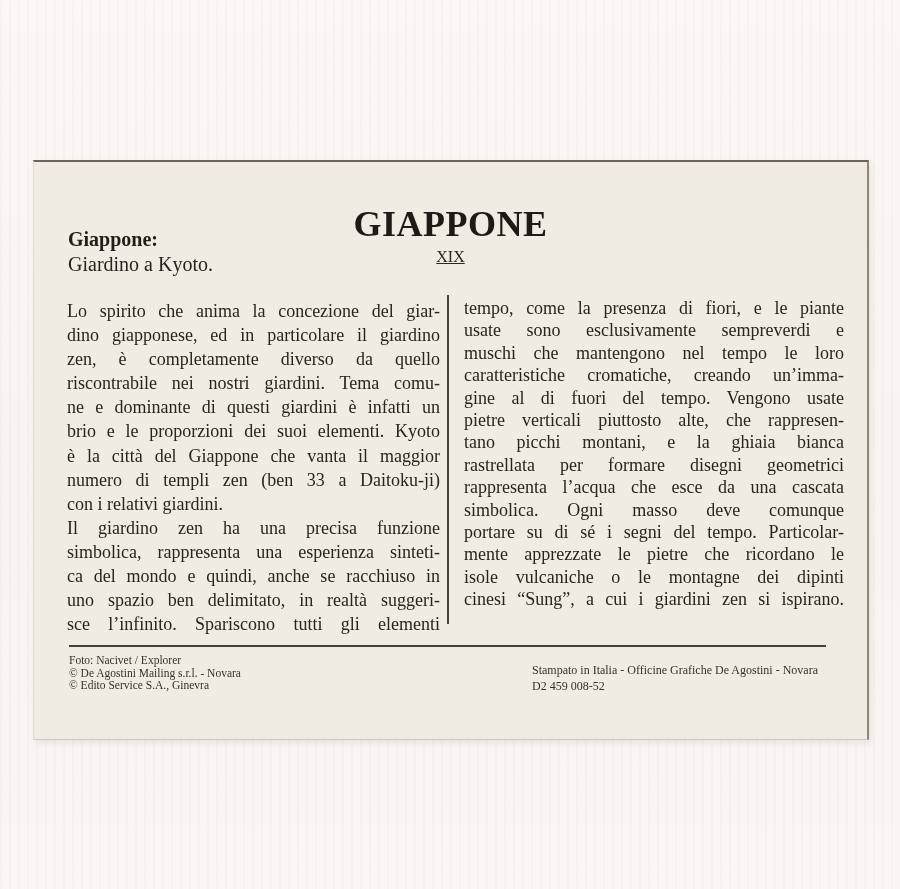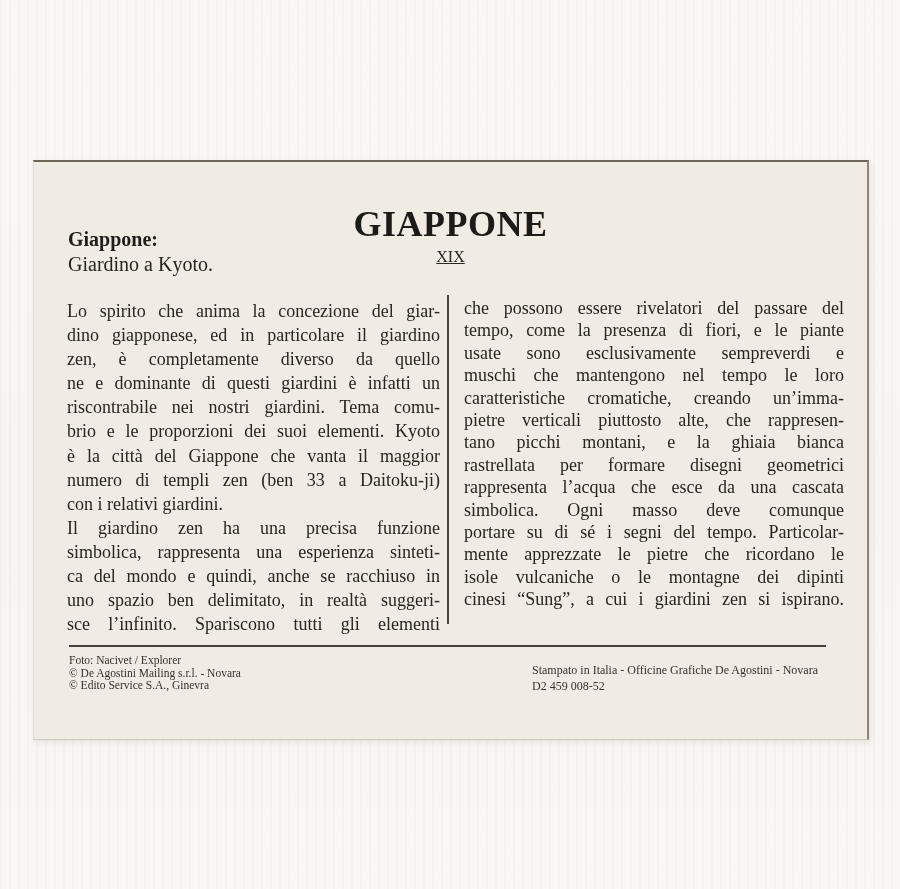--- a/index.html
+++ b/index.html
@@ -75,41 +75,41 @@
   <div class="card-numeral">XIX</div>
 
   <div class="caption-title">Giappone:</div>
 
   <div class="caption-sub">Giardino a Kyoto.</div>
 
   <div class="col col-left">
       <div class="body-line">Lo spirito che anima la concezione del giar-</div>
       <div class="body-line">dino giapponese, ed in particolare il giardino</div>
       <div class="body-line">zen, è completamente diverso da quello</div>
+      <div class="body-line">riscontrabile nei nostri giardini. Tema comu-</div>
       <div class="body-line">ne e dominante di questi giardini è infatti un</div>
-      <div class="body-line">riscontrabile nei nostri giardini. Tema comu-</div>
       <div class="body-line">brio e le proporzioni dei suoi elementi. Kyoto</div>
       <div class="body-line">è la città del Giappone che vanta il maggior</div>
       <div class="body-line">numero di templi zen (ben 33 a Daitoku-ji)</div>
       <div class="body-line line-end">con i relativi giardini.</div>
       <div class="body-line">Il giardino zen ha una precisa funzione</div>
       <div class="body-line">simbolica, rappresenta una esperienza sinteti-</div>
       <div class="body-line">ca del mondo e quindi, anche se racchiuso in</div>
       <div class="body-line">uno spazio ben delimitato, in realtà suggeri-</div>
       <div class="body-line">sce l’infinito. Spariscono tutti gli elementi</div>
     </div>
 
   <div class="divider-v"></div>
 
   <div class="col col-right">
-      <div class="body-line">che possono essere rivelatori del passare del</div>
       <div class="body-line">tempo, come la presenza di fiori, e le piante</div>
       <div class="body-line">usate sono esclusivamente sempreverdi e</div>
       <div class="body-line">muschi che mantengono nel tempo le loro</div>
       <div class="body-line">caratteristiche cromatiche, creando un’imma-</div>
+      <div class="body-line">gine al di fuori del tempo. Vengono usate</div>
       <div class="body-line">pietre verticali piuttosto alte, che rappresen-</div>
       <div class="body-line">tano picchi montani, e la ghiaia bianca</div>
       <div class="body-line">rastrellata per formare disegni geometrici</div>
       <div class="body-line">rappresenta l’acqua che esce da una cascata</div>
       <div class="body-line">simbolica. Ogni masso deve comunque</div>
       <div class="body-line">portare su di sé i segni del tempo. Particolar-</div>
       <div class="body-line">mente apprezzate le pietre che ricordano le</div>
       <div class="body-line">isole vulcaniche o le montagne dei dipinti</div>
       <div class="body-line">cinesi “Sung”, a cui i giardini zen si ispirano.</div>
     </div>

